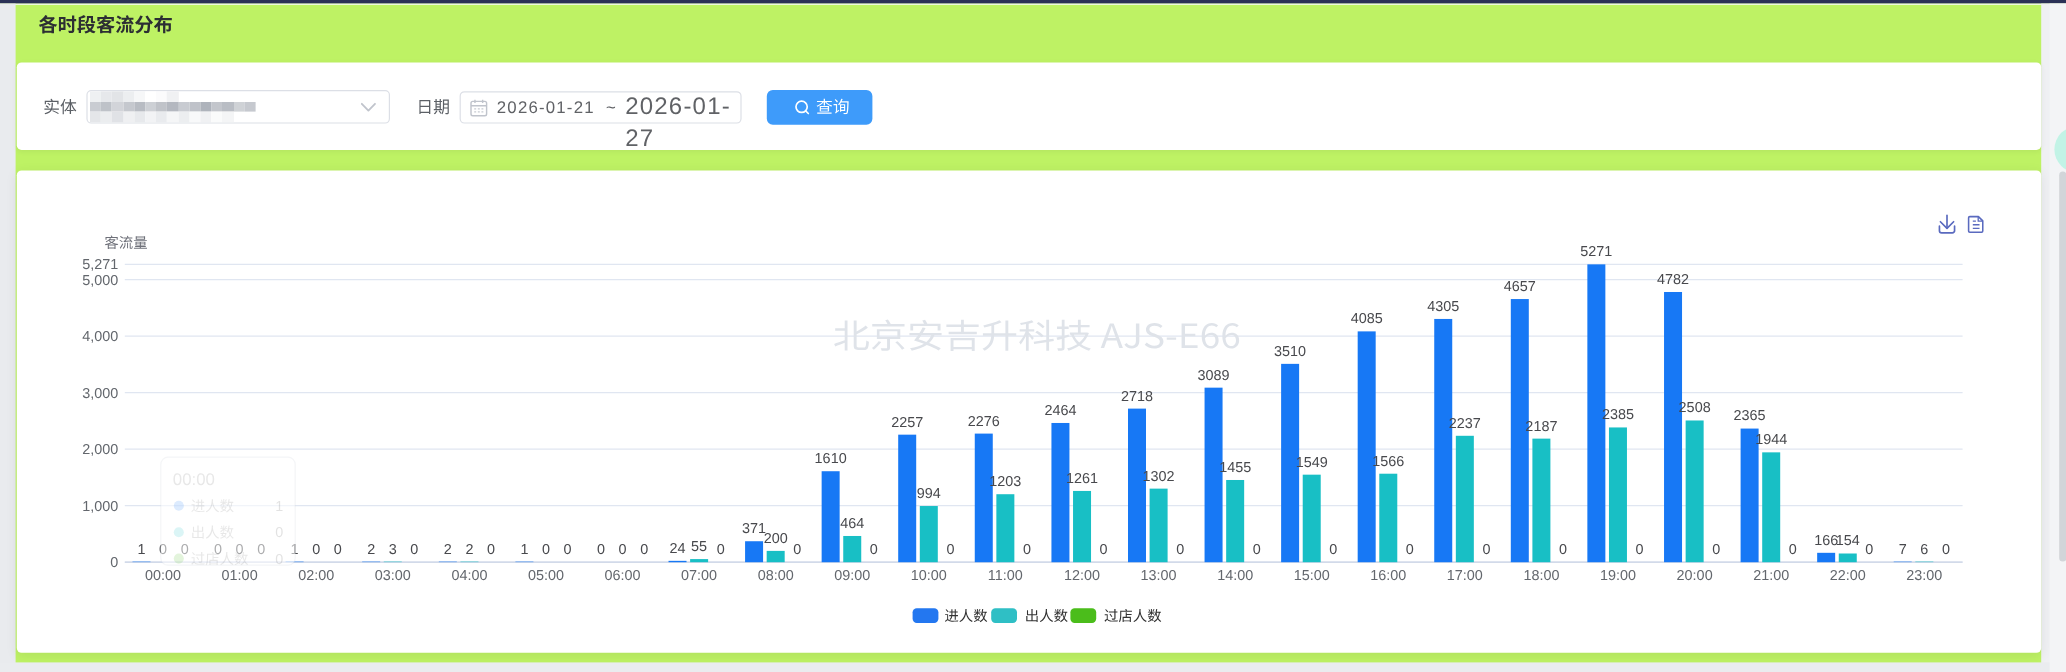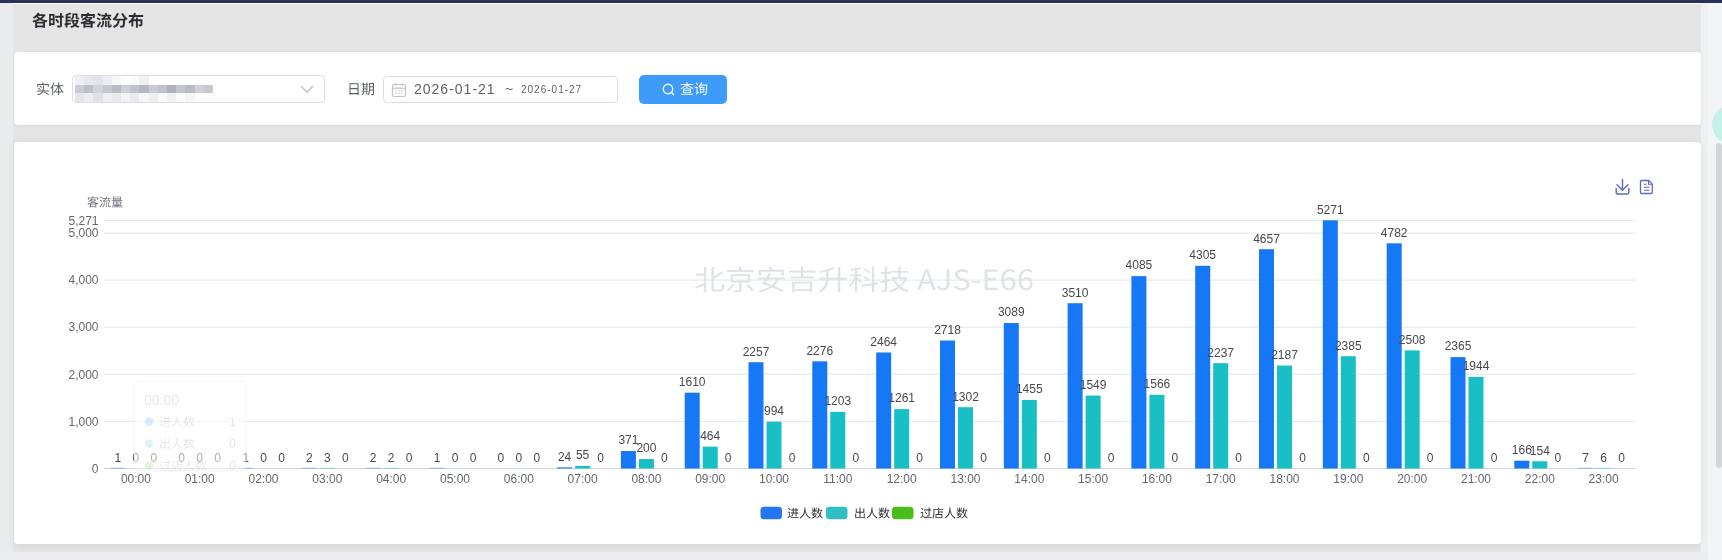--- a/index.html
+++ b/index.html
@@ -1,15 +1,15 @@
 <!DOCTYPE html>
 <html><head><meta charset="utf-8"><style>
 * { margin:0; padding:0; box-sizing:border-box; }
 body { width:1722px; height:560px; overflow:hidden; font-family:"Liberation Sans",sans-serif; }
-.stage { position:relative; width:1722px; height:560px; background:#e5e5e5; overflow:hidden; }
+.stage { position:relative; width:1722px; height:560px; background:#bef264; overflow:hidden; }
 .card { position:absolute; background:#fff; border-radius:4px; }
 .ibox { position:absolute; border:1px solid #dcdfe6; border-radius:4px; background:#fff; }
 </style></head><body>
 <div class="stage">
 <div style="position:absolute;left:0;top:0;width:1722px;height:3px;background:#2b3156"></div>
 <div style="position:absolute;left:0;top:3px;width:1722px;height:1px;background:#fafbfc"></div>
 <div style="position:absolute;left:0;top:3px;width:13px;height:557px;background:#e9ebee"></div>
 <div style="position:absolute;left:1701px;top:3px;width:21px;height:557px;background:#eff0f3"></div>
 <svg style="position:absolute;left:32px;top:7.600000000000001px;overflow:visible" width="112" height="24" viewBox="0 -18.4 112 24">
       <path d="M5.8 -13.8C4.7 -11.8 2.8 -10.0 0.7 -9.0C1.1 -8.7 1.8 -7.9 2.1 -7.6C2.9 -8.0 3.6 -8.6 4.4 -9.2C5.0 -8.6 5.6 -8.1 6.3 -7.6C4.5 -6.7 2.4 -6.1 0.4 -5.7C0.7 -5.3 1.1 -4.5 1.3 -4.0C1.9 -4.1 2.5 -4.3 3.2 -4.5V1.5H5.1V0.9H10.9V1.4H13.0V-4.5C13.5 -4.3 14.0 -4.2 14.5 -4.1C14.8 -4.6 15.3 -5.5 15.7 -5.9C13.7 -6.2 11.7 -6.8 10.0 -7.5C11.6 -8.6 12.8 -9.8 13.7 -11.3L12.4 -12.2L12.0 -12.1H6.9C7.2 -12.4 7.4 -12.8 7.6 -13.1ZM5.1 -0.8V-2.8H10.9V-0.8ZM8.1 -8.5C7.2 -9.1 6.3 -9.7 5.7 -10.4H10.6C9.9 -9.7 9.1 -9.1 8.1 -8.5ZM8.1 -6.4C9.5 -5.6 11.0 -5.0 12.5 -4.6H3.5C5.1 -5.0 6.7 -5.6 8.1 -6.4Z M23.3 -6.8C24.1 -5.7 25.2 -4.1 25.6 -3.2L27.3 -4.2C26.8 -5.1 25.7 -6.6 24.9 -7.7ZM20.8 -6.2V-3.2H18.8V-6.2ZM20.8 -7.8H18.8V-10.6H20.8ZM17.1 -12.3V-0.3H18.8V-1.5H22.6V-12.3ZM28.0 -13.5V-10.6H23.2V-8.7H28.0V-1.1C28.0 -0.8 27.8 -0.7 27.5 -0.7C27.1 -0.7 25.9 -0.7 24.8 -0.8C25.1 -0.2 25.4 0.7 25.5 1.2C27.1 1.2 28.2 1.2 28.9 0.8C29.6 0.5 29.9 0.0 29.9 -1.1V-8.7H31.5V-10.6H29.9V-13.5Z M40.4 -13.0V-11.0C40.4 -9.9 40.2 -8.5 38.6 -7.5C38.9 -7.3 39.6 -6.8 39.9 -6.4H39.3V-4.8H40.9L39.9 -4.5C40.4 -3.4 40.9 -2.4 41.6 -1.5C40.7 -0.9 39.6 -0.4 38.3 -0.1C38.6 0.3 39.1 1.0 39.2 1.5C40.7 1.1 41.9 0.6 43.0 -0.2C44.0 0.5 45.1 1.1 46.4 1.4C46.7 0.9 47.2 0.2 47.6 -0.2C46.4 -0.5 45.3 -0.9 44.4 -1.4C45.5 -2.6 46.2 -4.1 46.7 -6.1L45.5 -6.5L45.2 -6.4H40.1C41.8 -7.6 42.1 -9.5 42.1 -11.0V-11.3H43.7V-9.2C43.7 -7.7 44.0 -7.1 45.5 -7.1C45.7 -7.1 46.2 -7.1 46.4 -7.1C46.8 -7.1 47.1 -7.1 47.4 -7.2C47.3 -7.6 47.2 -8.3 47.2 -8.7C47.0 -8.6 46.6 -8.6 46.4 -8.6C46.3 -8.6 45.9 -8.6 45.7 -8.6C45.5 -8.6 45.5 -8.8 45.5 -9.2V-13.0ZM41.5 -4.8H44.4C44.0 -3.9 43.6 -3.2 43.0 -2.6C42.4 -3.2 41.9 -4.0 41.5 -4.8ZM33.6 -12.0V-3.0L32.4 -2.9L32.7 -1.1L33.6 -1.2V1.1H35.5V-1.5L39.0 -2.1L38.9 -3.7L35.5 -3.3V-4.9H38.7V-6.6H35.5V-8.2H38.7V-9.8H35.5V-10.9C36.8 -11.3 38.3 -11.8 39.5 -12.3L38.0 -13.8C36.9 -13.2 35.2 -12.5 33.7 -12.0L33.7 -12.0Z M54.2 -8.1H57.8C57.3 -7.6 56.7 -7.1 56.0 -6.7C55.3 -7.1 54.6 -7.5 54.1 -8.0ZM54.6 -13.3 55.1 -12.3H49.1V-8.7H51.0V-10.5H54.0C53.2 -9.4 51.7 -8.1 49.5 -7.3C49.9 -7.0 50.5 -6.3 50.8 -5.9C51.5 -6.2 52.1 -6.6 52.7 -7.0C53.2 -6.5 53.6 -6.1 54.1 -5.8C52.4 -5.0 50.4 -4.5 48.4 -4.2C48.8 -3.8 49.2 -3.0 49.3 -2.5C50.0 -2.6 50.7 -2.8 51.4 -3.0V1.4H53.3V0.9H58.7V1.4H60.7V-3.1C61.2 -3.0 61.8 -2.9 62.4 -2.8C62.6 -3.3 63.2 -4.2 63.6 -4.6C61.5 -4.8 59.6 -5.2 57.9 -5.8C59.1 -6.7 60.1 -7.7 60.8 -8.8L59.5 -9.6L59.1 -9.5H55.6L56.1 -10.2L54.3 -10.5H60.9V-8.7H62.9V-12.3H57.3C57.0 -12.8 56.7 -13.3 56.5 -13.8ZM56.0 -4.7C56.8 -4.2 57.7 -3.9 58.7 -3.6H53.5C54.3 -3.9 55.2 -4.3 56.0 -4.7ZM53.3 -0.6V-2.0H58.7V-0.6Z M73.0 -5.7V0.7H74.7V-5.7ZM70.3 -5.7V-4.2C70.3 -2.9 70.1 -1.2 68.3 0.1C68.7 0.4 69.3 1.0 69.6 1.3C71.8 -0.2 72.0 -2.4 72.0 -4.2V-5.7ZM75.7 -5.7V-0.9C75.7 0.1 75.8 0.5 76.1 0.8C76.4 1.0 76.8 1.2 77.2 1.2C77.4 1.2 77.8 1.2 78.0 1.2C78.3 1.2 78.7 1.1 78.9 0.9C79.2 0.8 79.3 0.5 79.4 0.2C79.5 -0.1 79.6 -0.9 79.6 -1.7C79.2 -1.8 78.6 -2.1 78.3 -2.4C78.3 -1.7 78.3 -1.1 78.3 -0.8C78.2 -0.6 78.2 -0.5 78.2 -0.4C78.1 -0.4 78.0 -0.4 78.0 -0.4C77.9 -0.4 77.8 -0.4 77.7 -0.4C77.6 -0.4 77.6 -0.4 77.5 -0.4C77.5 -0.5 77.5 -0.7 77.5 -0.9V-5.7ZM65.2 -12.0C66.2 -11.5 67.4 -10.7 68.0 -10.1L69.2 -11.7C68.5 -12.3 67.2 -13.0 66.2 -13.4ZM64.5 -7.6C65.5 -7.1 66.9 -6.4 67.5 -5.8L68.6 -7.4C67.9 -8.0 66.5 -8.6 65.5 -9.0ZM64.8 -0.0 66.4 1.2C67.4 -0.3 68.4 -2.1 69.2 -3.8L67.8 -5.1C66.9 -3.2 65.6 -1.2 64.8 -0.0ZM72.8 -13.2C73.0 -12.7 73.2 -12.2 73.4 -11.7H69.2V-10.0H71.9C71.4 -9.3 70.8 -8.6 70.6 -8.4C70.2 -8.1 69.7 -7.9 69.3 -7.9C69.4 -7.5 69.7 -6.5 69.8 -6.1C70.4 -6.3 71.2 -6.4 77.2 -6.8C77.5 -6.4 77.7 -6.1 77.9 -5.8L79.4 -6.8C78.9 -7.6 77.8 -8.9 77.0 -10.0H79.2V-11.7H75.4C75.2 -12.3 74.9 -13.0 74.6 -13.6ZM75.3 -9.3 76.1 -8.3 72.6 -8.1C73.1 -8.7 73.6 -9.3 74.1 -10.0H76.4Z M91.0 -13.4 89.2 -12.7C90.1 -11.0 91.2 -9.2 92.5 -7.7H84.0C85.2 -9.2 86.2 -10.9 87.0 -12.8L84.9 -13.4C84.0 -11.0 82.4 -8.7 80.5 -7.4C81.0 -7.0 81.8 -6.3 82.1 -5.9C82.5 -6.1 82.8 -6.4 83.1 -6.8V-5.8H85.7C85.4 -3.5 84.5 -1.4 80.9 -0.2C81.4 0.2 81.9 1.0 82.1 1.5C86.3 -0.0 87.3 -2.8 87.7 -5.8H91.1C90.9 -2.6 90.8 -1.2 90.4 -0.8C90.3 -0.7 90.1 -0.6 89.8 -0.6C89.4 -0.6 88.6 -0.6 87.7 -0.7C88.0 -0.1 88.3 0.7 88.3 1.2C89.3 1.3 90.2 1.3 90.8 1.2C91.4 1.1 91.8 1.0 92.2 0.4C92.8 -0.2 93.0 -2.1 93.1 -6.9V-6.9C93.4 -6.6 93.7 -6.3 94.0 -6.0C94.4 -6.5 95.1 -7.3 95.6 -7.6C93.9 -9.0 92.0 -11.4 91.0 -13.4Z M102.0 -13.6C101.8 -12.9 101.6 -12.1 101.3 -11.3H96.8V-9.5H100.4C99.4 -7.5 98.1 -5.7 96.3 -4.6C96.6 -4.1 97.1 -3.4 97.4 -2.9C98.1 -3.4 98.8 -4.0 99.4 -4.6V0.0H101.3V-5.2H103.9V1.4H105.8V-5.2H108.5V-2.1C108.5 -1.9 108.4 -1.8 108.1 -1.8C107.9 -1.8 107.1 -1.8 106.3 -1.8C106.6 -1.4 106.8 -0.6 106.9 -0.1C108.1 -0.1 109.0 -0.1 109.6 -0.4C110.2 -0.7 110.4 -1.2 110.4 -2.0V-7.1H105.8V-8.9H103.9V-7.1H101.3C101.8 -7.8 102.2 -8.6 102.6 -9.5H111.2V-11.3H103.3C103.6 -11.9 103.8 -12.6 104.0 -13.2Z" fill="#2c2e33"></path>
@@ -67,21 +67,21 @@
 <svg style="position:absolute;left:391px;top:82px" width="16" height="16" viewBox="0 0 16 16" stroke="#c0c4cc" fill="none">
       <rect x="1.5" y="2.5" width="13" height="12" rx="1.5" stroke-width="1.2"></rect>
       <path d="M1.5 6.2 H14.5" stroke-width="1.2"></path>
       <path d="M4.8 1.2 V3.8 M11.2 1.2 V3.8" stroke-width="1.2"></path>
       <g stroke-width="1" opacity=".9">
         <path d="M4.2 8.7 h1.6 M7.2 8.7 h1.6 M10.2 8.7 h1.6 M4.2 11.2 h1.6 M7.2 11.2 h1.6 M10.2 11.2 h1.6"></path>
       </g>
     </svg>
 <div style="position:absolute;left:414px;top:76px;width:92px;height:27px;line-height:27px;font-size:14px;color:#606266;letter-spacing:1px">2026-01-21</div>
 <div style="position:absolute;left:495px;top:76px;width:28px;height:27px;line-height:27px;font-size:14px;color:#606266;text-align:center">~</div>
-<div style="position:absolute;left:521px;top:76px;width:92px;height:27px;line-height:27px;font-size:10px;color:#606266;letter-spacing:1px">2026-01-27</div>
+<div style="position:absolute;left:521px;top:76px;width:92px;height:27px;line-height:27px;font-size:20px;color:#606266;letter-spacing:1px">2026-01-27</div>
 <div style="position:absolute;left:639px;top:75px;width:88px;height:29px;background:#3e9bfa;border-radius:5px"></div>
 <svg style="position:absolute;left:661px;top:81.5px" width="15" height="15" viewBox="0 0 15 15" stroke="#fff" fill="none" stroke-width="1.4" stroke-linecap="round">
       <circle cx="7" cy="7" r="4.7"></circle>
       <path d="M10.4 10.4 L12.6 12.6"></path>
     </svg>
 <svg style="position:absolute;left:679.5px;top:77.9px;overflow:visible" width="28" height="21" viewBox="0 -16.1 28 21">
       <path d="M4.1 -3.1H9.8V-1.9H4.1ZM4.1 -4.9H9.8V-3.8H4.1ZM3.1 -5.7V-1.1H10.9V-5.7ZM1.0 -0.3V0.7H13.0V-0.3ZM6.4 -11.8V-10.0H0.8V-9.1H5.3C4.1 -7.7 2.2 -6.5 0.5 -5.9C0.7 -5.7 1.0 -5.3 1.2 -5.1C3.1 -5.9 5.2 -7.3 6.4 -9.0V-6.1H7.5V-9.0C8.8 -7.4 10.9 -5.9 12.8 -5.2C13.0 -5.5 13.3 -5.9 13.5 -6.1C11.7 -6.6 9.8 -7.8 8.6 -9.1H13.2V-10.0H7.5V-11.8Z M15.6 -10.8C16.3 -10.2 17.1 -9.3 17.5 -8.7L18.3 -9.4C17.9 -10.0 17.0 -10.8 16.3 -11.5ZM14.6 -7.4V-6.4H16.6V-1.6C16.6 -0.9 16.1 -0.5 15.9 -0.3C16.1 -0.1 16.4 0.3 16.4 0.6C16.6 0.3 17.0 -0.0 19.4 -1.8C19.3 -2.0 19.1 -2.4 19.0 -2.7L17.6 -1.6V-7.4ZM21.1 -11.8C20.5 -10.0 19.5 -8.2 18.4 -7.1C18.6 -6.9 19.1 -6.6 19.3 -6.4C19.8 -7.0 20.4 -7.8 20.9 -8.7H26.1C25.9 -2.8 25.7 -0.6 25.3 -0.1C25.1 0.0 25.0 0.1 24.7 0.1C24.4 0.1 23.6 0.1 22.8 0.0C22.9 0.3 23.1 0.7 23.1 1.0C23.8 1.1 24.6 1.1 25.1 1.0C25.6 1.0 25.9 0.9 26.2 0.5C26.7 -0.2 27.0 -2.5 27.2 -9.1C27.2 -9.3 27.2 -9.7 27.2 -9.7H21.4C21.7 -10.2 21.9 -10.9 22.2 -11.5ZM23.4 -4.1V-2.6H21.0V-4.1ZM23.4 -4.9H21.0V-6.4H23.4ZM20.0 -7.3V-0.9H21.0V-1.7H24.3V-7.3Z" fill="#ffffff"></path>
     </svg>
 <svg style="position:absolute;left:14px;top:142px" width="1687" height="402" viewBox="0 0 1687 402" font-family="&quot;Liberation Sans&quot;,sans-serif">
 <line x1="90.0" y1="326.5" x2="1621.5" y2="326.5" stroke="#E0E6F1" stroke-width="1"></line>

